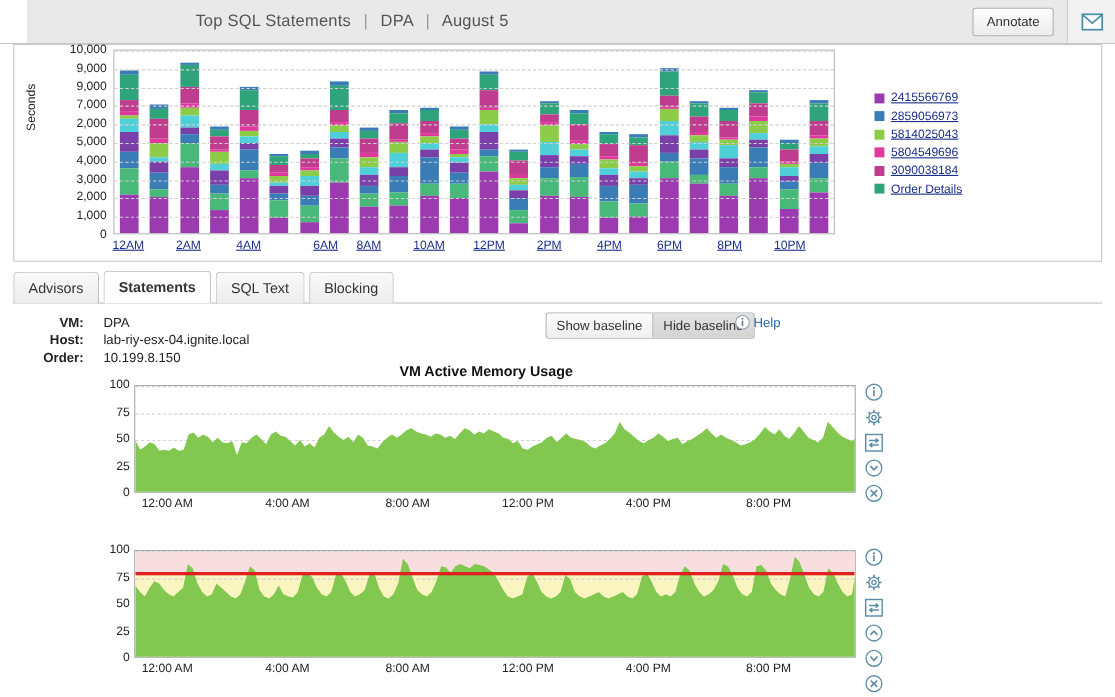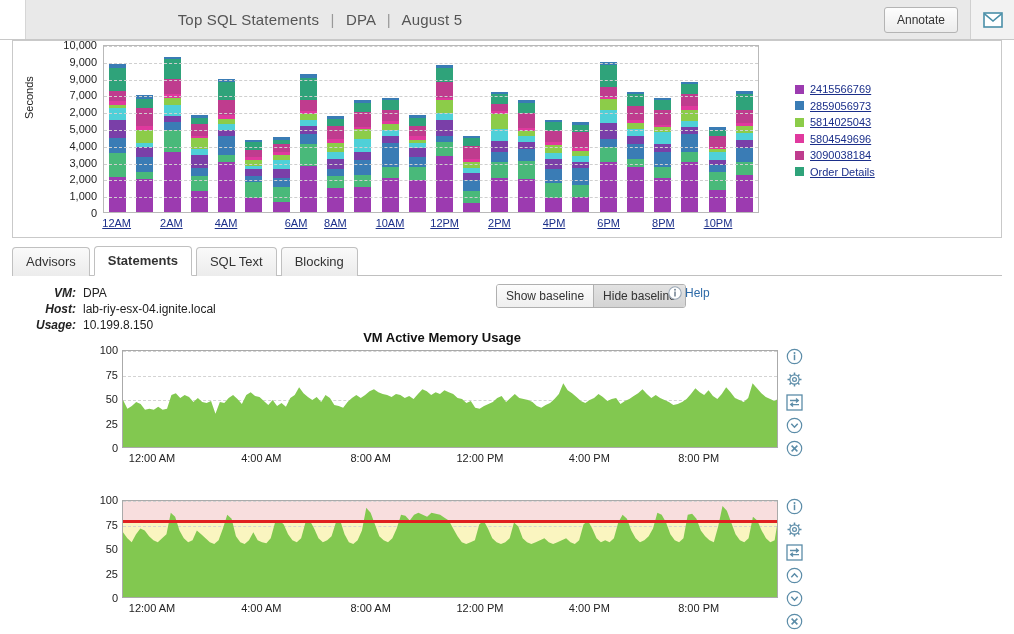--- a/index.html
+++ b/index.html
@@ -150,21 +150,21 @@
     top: 1px;
     z-index: 3;
   }
 
   
   .info-block {
     position:absolute; left: 22px; top: 285px;
     font-size: 12px; color:#222; line-height:16px;
   }
   .info-row { display:flex; }
-  .info-key { width: 54px; text-align:right; font-weight:bold; margin-right:7px;font-style:italic; }
+  .info-key { width: 54px; text-align:right; font-weight:bold; margin-right:18px; }
   .info-val { white-space:nowrap; }
 
   .baseline-toggle {
     position:absolute; left: 496px; top: 284px;
     display:flex;
     border:1px solid #b0b0b0;
     border-radius: 3px;
     overflow:hidden;
   }
   .baseline-toggle div {
@@ -675,21 +675,21 @@
   <div class="info-block">
     <div class="info-row">
       <div class="info-key">VM:</div>
       <div class="info-val">DPA</div>
     </div>
     <div class="info-row">
       <div class="info-key">Host:</div>
       <div class="info-val">lab-riy-esx-04.ignite.local</div>
     </div>
     <div class="info-row">
-      <div class="info-key">Usage:</div>
+      <div class="info-key">Order:</div>
       <div class="info-val">10.199.8.150</div>
     </div>
   </div>
 
   <div class="baseline-toggle">
     <div>Show baseline</div>
     <div class="selected">Hide baseline</div>
   </div>
 
   <div class="help-link">

